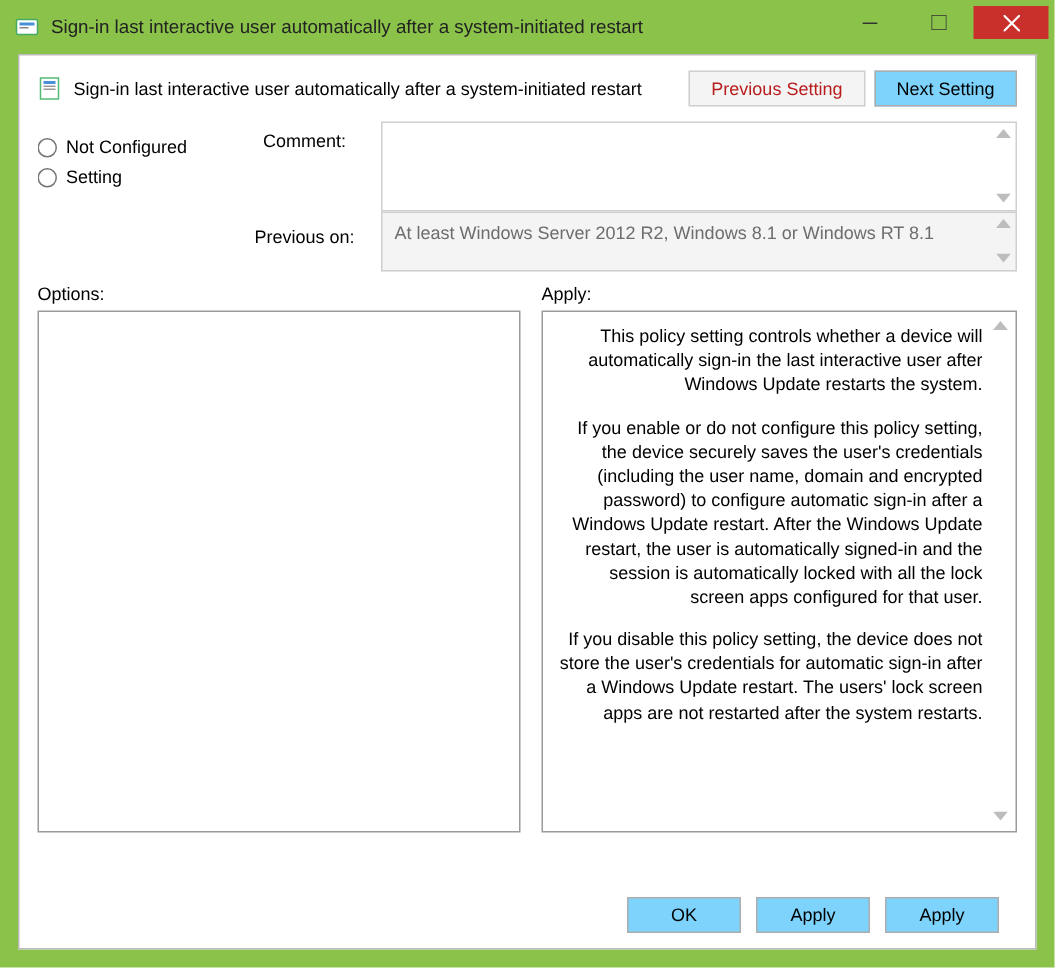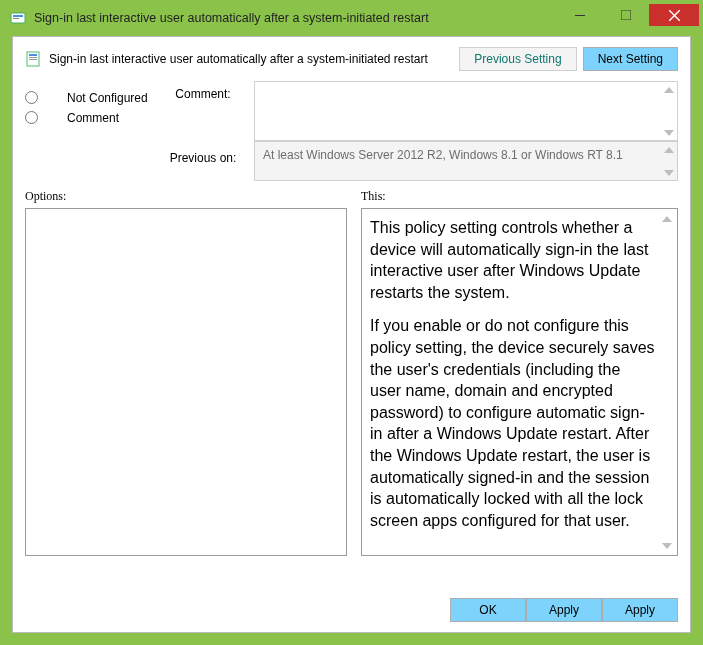--- a/index.html
+++ b/index.html
@@ -76,34 +76,34 @@
   .btn {
     background: #7dd3fc;
     border: 1px solid #adadad;
     padding: 4px 14px;
     font-family: inherit;
     font-size: 12px;
     cursor: pointer;
     min-width: 80px;
   }
   .btn:disabled {
-    color: #0f766e;
+    color: #b91c1c;
     background: #f4f4f4;
     border-color: #cfcfcf;
     cursor: default;
   }
 
   .upper-grid {
     display: grid;
     grid-template-columns: 135px 90px 1fr;
     padding: 4px 12px 0 12px;
     column-gap: 2px;
   }
   .radios { padding-top: 4px; }
-  .radio-row { display: flex; align-items: flex-start; margin: 6px 0; gap: 23px; }
+  .radio-row { display: flex; align-items: center; margin: 6px 0; }
   .radio-row input { margin: 0 6px 0 0; }
   .field-label { text-align: center; padding-right: 8px; padding-top: 6px; }
   .textbox {
     border: 1px solid #cfcfcf;
     height: 60px;
     position: relative;
     background: #fff;
   }
   .scroll-hint {
     position: absolute; right: 2px; width: 12px; color: #bdbdbd;
@@ -117,47 +117,47 @@
     color: #6d6d6d;
     padding: 6px 22px 18px 8px;
     position: relative;
     min-height: 36px;
     font-size: 12px;
   }
   .section-labels {
     display: flex;
     padding: 8px 12px 4px 12px;
     gap: 14px;
-    font-family: Liberation Serif, serif;
   }
   .section-labels .lbl-left { width: 322px; }
   .panes {
     display: flex;
     padding: 0 12px 0 12px;
     gap: 14px;
     height: 348px;
   }
   .pane {
     border: 1px solid #9a9a9a;
     flex: 1;
     background: #fff;
     position: relative;
   }
   .pane.left { flex: 0 0 322px; }
   .help-content {
     position: absolute; left: 8px; right: 22px; top: 8px; bottom: 8px;
     overflow: hidden;
-    font-size: 16px;
+    font-size: 12px;
     line-height: 1.35;
+    text-align: right;
   }
   .help-content p { margin: 0 0 12px 0; }
   .footer {
     position: absolute;
-    right: 12px; bottom: 10px;
-    display: flex; 
+    right: 24px; bottom: 10px;
+    display: flex; gap: 10px;
   }
   .arrow-svg { fill: #bdbdbd; }
 </style>
 </head>
 <body>
 
 <div class="window">
 
   <div class="titlebar">
     <span class="title-icon">
@@ -207,21 +207,21 @@
     </div>
 
     <div class="upper-grid">
       <div class="radios">
         <label class="radio-row">
           <input type="radio" name="st" style="">
           <span>Not Configured</span>
         </label>
         <label class="radio-row">
           <input type="radio" name="st" style="">
-          <span>Comment</span>
+          <span>Setting</span>
         </label>
       </div>
       <div class="field-label">Comment:</div>
       <div class="textbox">
         <span class="scroll-hint up"><svg class="arrow-svg" width="10" height="6">
               <polygon points="5,0 10,6 0,6"></polygon>
             </svg></span>
         <span class="scroll-hint down"><svg class="arrow-svg" width="10" height="6">
               <polygon points="0,0 10,0 5,6"></polygon>
             </svg></span>
@@ -235,29 +235,30 @@
               <polygon points="5,0 10,6 0,6"></polygon>
             </svg></span>
         <span class="scroll-hint down"><svg class="arrow-svg" width="10" height="6">
               <polygon points="0,0 10,0 5,6"></polygon>
             </svg></span>
       </div>
     </div>
 
     <div class="section-labels">
       <div class="lbl-left">Options:</div>
-      <div>This:</div>
+      <div>Apply:</div>
     </div>
 
     <div class="panes">
       <div class="pane left"></div>
       <div class="pane">
         <div class="help-content">
           <p>This policy setting controls whether a device will automatically sign-in the last interactive user after Windows Update restarts the system.</p>
           <p>If you enable or do not configure this policy setting, the device securely saves the user's credentials (including the user name, domain and encrypted password) to configure automatic sign-in after a Windows Update restart. After the Windows Update restart, the user is automatically signed-in and the session is automatically locked with all the lock screen apps configured for that user.</p>
+          <p>If you disable this policy setting, the device does not store the user's credentials for automatic sign-in after a Windows Update restart. The users' lock screen apps are not restarted after the system restarts.</p>
         </div>
         <span class="scroll-hint up" style="right:4px;top:4px"><svg class="arrow-svg" width="10" height="6">
               <polygon points="5,0 10,6 0,6"></polygon>
             </svg></span>
         <span class="scroll-hint down" style="right:4px;bottom:4px"><svg class="arrow-svg" width="10" height="6">
               <polygon points="0,0 10,0 5,6"></polygon>
             </svg></span>
       </div>
     </div>
 

